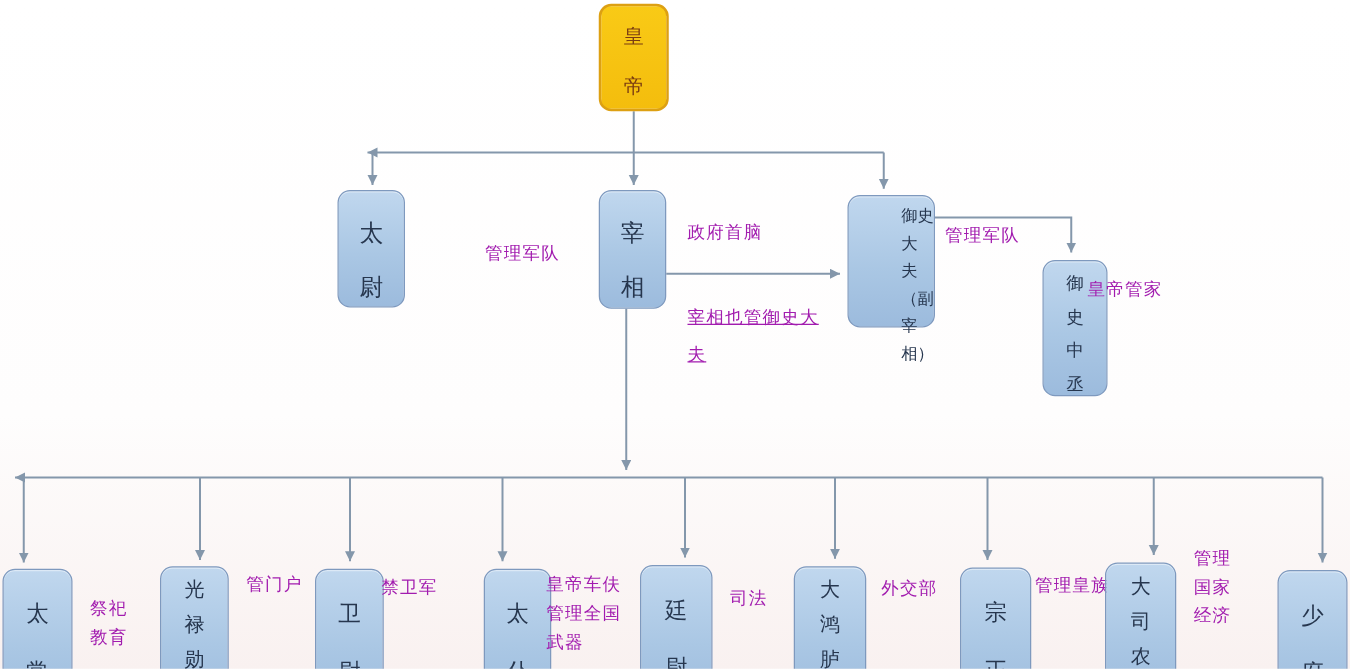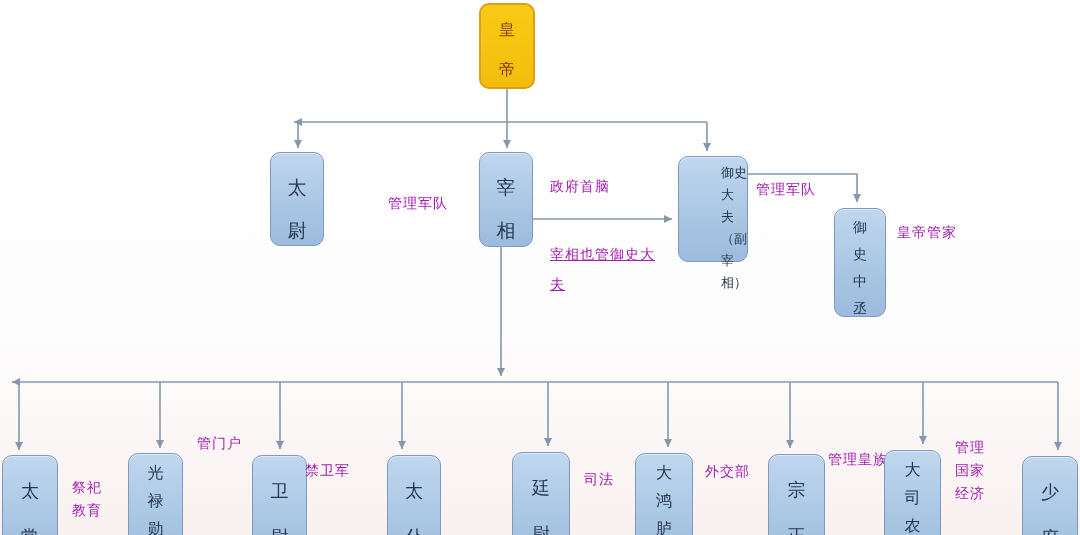--- a/index.html
+++ b/index.html
@@ -102,65 +102,68 @@
 相）</span>
   </div>
   <div class="note" style="left:756px;top:178px;">管理军队</div>
 
   <div class="node blue yzc" style="left:834px;top:208px;width:52px;height:109px;">
     <span>御
 史
 中
 丞</span>
   </div>
-  <div class="note" style="left:897px;top:221px;">皇帝管家</div>
+  <div class="note" style="left:870px;top:221px;">皇帝管家</div>
 
   <div class="node blue m2" style="left:2px;top:455px;width:56px;height:115px;">
     <span>太
 常</span>
   </div>
   <div class="note" style="left:72px;top:476px;">祭祀
 教育</div>
 
   <div class="node blue m3" style="left:128px;top:453px;width:55px;height:115px;">
     <span>光
 禄
 勋</span>
   </div>
-  <div class="note" style="left:197px;top:432px;">管门户</div>
+  <div class="note" style="left:197px;top:457px;">管门户</div>
 
   <div class="node blue m2" style="left:252px;top:455px;width:55px;height:115px;">
     <span>卫
 尉</span>
   </div>
   <div class="note" style="left:305px;top:459px;font-family:Liberation Serif, serif;">禁卫军</div>
 
   <div class="node blue m2" style="left:387px;top:455px;width:54px;height:115px;">
     <span>太
 仆</span>
   </div>
+  <div class="note" style="left:437px;top:457px;">皇帝车伕
+管理全国
+武器</div>
 
   <div class="node blue m2" style="left:512px;top:452px;width:58px;height:115px;">
     <span>廷
 尉</span>
   </div>
   <div class="note" style="left:584px;top:468px;">司法</div>
 
   <div class="node blue m3" style="left:635px;top:453px;width:58px;height:115px;">
     <span>大
 鸿
 胪</span>
   </div>
   <div class="note" style="left:705px;top:460px;">外交部</div>
 
   <div class="node blue m2" style="left:768px;top:454px;width:57px;height:115px;">
     <span>宗
 正</span>
   </div>
-  <div class="note" style="left:828px;top:448px;">管理皇族</div>
+  <div class="note" style="left:828px;top:458px;">管理皇族</div>
 
   <div class="node blue m3" style="left:884px;top:450px;width:57px;height:115px;">
     <span>大
 司
 农</span>
   </div>
   <div class="note" style="left:955px;top:436px;">管理
 国家
 经济</div>
 

